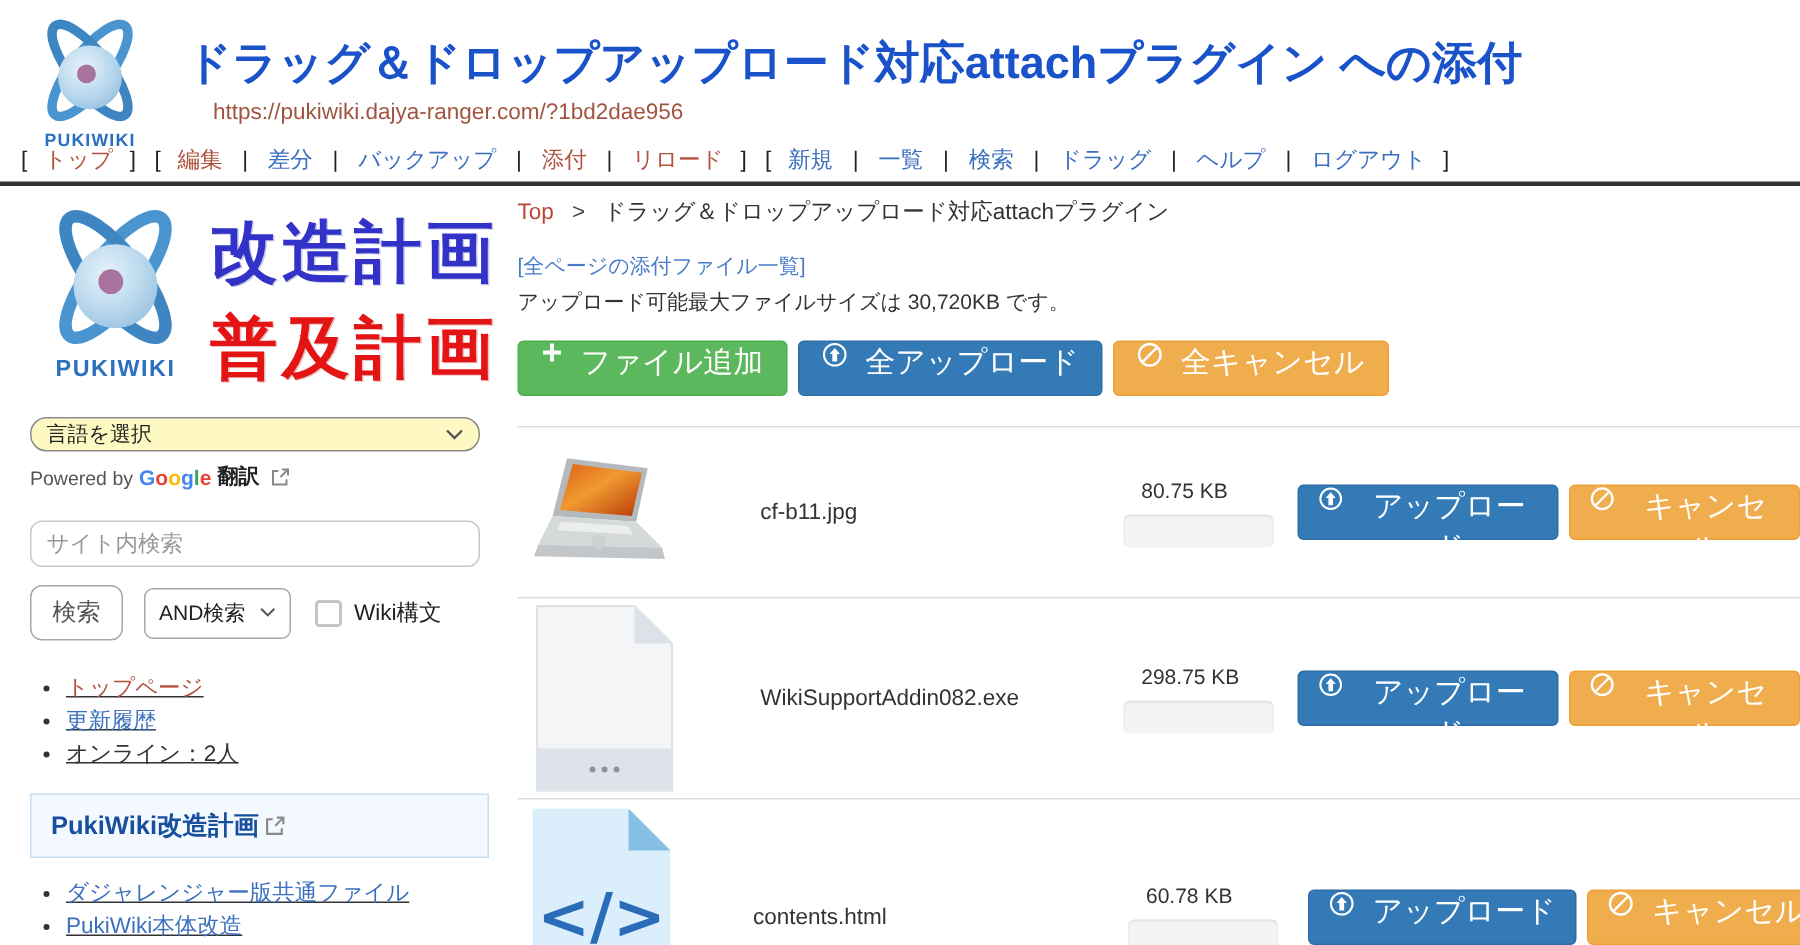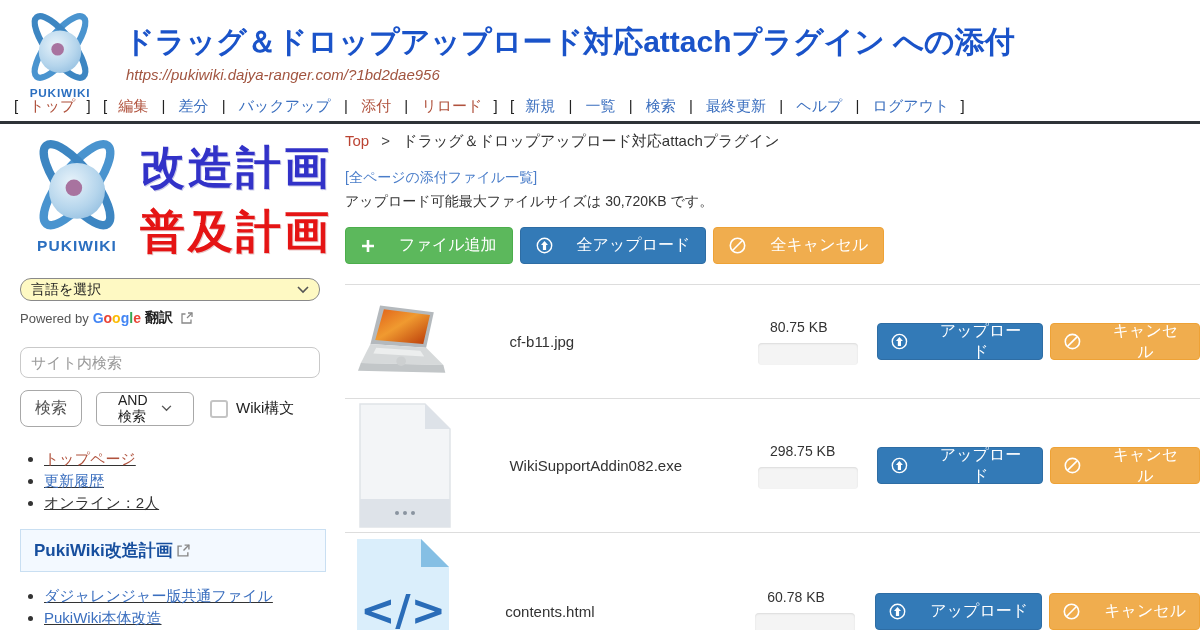--- a/index.html
+++ b/index.html
@@ -4,21 +4,21 @@
 <style>
   * { margin:0; padding:0; box-sizing:border-box; }
   html,body { width:1200px; height:630px; overflow:hidden; background:#fff;
     font-family:"Liberation Sans","DejaVu Sans",sans-serif; color:#333; }
 
   
   .header { position:relative; height:124px; background:#fff; border-bottom:3px solid #2e3338; }
   .logo-main { position:absolute; left:16px; top:6px; width:88px; height:96px; }
   .page-title { position:absolute; left:124px; top:22px; font-size:30px; font-weight:bold;
     color:#1a53c9; letter-spacing:0; white-space:nowrap; }
-  .page-url { position:absolute; left:126px; top:66px; font-size:15px; color:#a1543f; text-decoration:none;font-style:italic; }
+  .page-url { position:absolute; left:142px; top:66px; font-size:15px; color:#a1543f; text-decoration:none; }
   .topnav { position:absolute; left:10px; top:97px; font-size:15px; color:#222; white-space:nowrap; }
   .topnav span { margin:0 3px; }
   .topnav .brk { color:#222; margin:0 4px; }
   .topnav .sep { color:#222; margin:0 6px; }
   .nav-link { text-decoration:none; cursor:pointer; }
   .nav-blue { color:#3b6fbf; }
   .nav-red { color:#b0523d; }
 
   
   .layout { position:relative; width:1200px; height:503px; }
@@ -42,21 +42,21 @@
   .g-blue{color:#4285F4;} .g-red{color:#EA4335;} .g-yellow{color:#FBBC05;} .g-green{color:#34A853;}
   .trans-label { font-size:14px; color:#222; font-weight:600; }
 
   .site-search { margin-top:20px; width:300px; height:31px; border:1px solid #c9c9c9; border-radius:8px;
     padding:0 10px; font-size:15px; color:#333; outline:none; font-family:inherit; }
   .site-search::placeholder { color:#999; }
   .search-row { margin-top:12px; display:flex; align-items:center; }
   .search-btn { width:62px; height:37px; background:#fff; border:1px solid #a8a8a8; border-radius:8px;
     font-size:16px; color:#555; cursor:pointer; font-family:inherit; }
   .mode-select { margin-left:14px; width:98px; height:34px; border:1px solid #a8a8a8; border-radius:6px;
-    display:flex; align-items:center; padding:0 21px; font-size:14px; color:#222; cursor:pointer; }
+    display:flex; align-items:center; padding:0 9px; font-size:14px; color:#222; cursor:pointer; }
   .mode-select .grow { flex:1; }
   .checkbox { margin-left:16px; width:18px; height:18px; border:2px solid #c4c4c4; border-radius:3px; background:#fff; cursor:pointer; }
   .check-label { margin-left:8px; font-size:15px; color:#222; }
 
   .side-list { margin-top:22px; padding-left:24px; list-style:disc; font-size:15px; line-height:20px; color:#333; }
   .side-list li { margin-bottom:2px;text-decoration:underline; }
   .side-list a { text-decoration:none; cursor:pointer; }
   .lnk-blue { color:#3b6fbf; }
   .lnk-red  { color:#b0523d; }
   .lnk-text { color:#333; }
@@ -69,22 +69,22 @@
 
   
   .breadcrumb { margin-top:8px; font-size:15px; }
   .crumb-home { color:#bb4433; text-decoration:none; cursor:pointer; }
   .crumb-sep { color:#444; margin:0 8px; }
   .crumb-current { color:#333; }
   .attach-link { display:inline-block; margin-top:18px; font-size:14px; color:#4a7dc9; text-decoration:none; cursor:pointer; }
   .max-size { margin-top:6px; font-size:14px; color:#333; }
 
   .toolbar { margin-top:16px; display:flex; gap:7px; }
-  .btn { display:flex; align-items:center; gap:24px; height:37px; border-radius:4px; color:#fff;
-    font-size:16px; padding:0 15px; border:1px solid transparent; cursor:pointer; font-family:inherit; }
+  .btn { display:flex; gap:12px; height:37px; border-radius:4px; color:#fff;
+    font-size:20px; padding:0 15px; border:1px solid transparent; cursor:pointer; font-family:inherit; }
   .btn-green  { background:#5cb85c; border-color:#4cae4c; }
   .btn-blue   { background:#337ab7; border-color:#2e6da4; }
   .btn-orange { background:#f0ad4e; border-color:#eea236; }
 
   .file-rows { margin-top:20px; }
   .file-row { display:flex; align-items:center; border-top:1px solid #ddd; padding-left:10px; }
   .row-1 { height:114px; } .row-2 { height:134px; } .row-3 { height:130px; }
   .cell-thumb { width:100px; display:flex; justify-content:center; align-items:center; }
   .cell-name { margin-left:55px; width:250px; font-size:15px; color:#333; }
   .cell-size { width:110px; }
@@ -133,21 +133,21 @@
     <span class="sep">|</span>
     <span class="nav-link nav-red">リロード</span>
     <span class="brk">]</span>
     <span class="brk">[</span>
     <span class="nav-link nav-blue">新規</span>
     <span class="sep">|</span>
     <span class="nav-link nav-blue">一覧</span>
     <span class="sep">|</span>
     <span class="nav-link nav-blue">検索</span>
     <span class="sep">|</span>
-    <span class="nav-link nav-blue">最終更新</span>
+    <span class="nav-link nav-blue">ドラッグ</span>
     <span class="sep">|</span>
     <span class="nav-link nav-blue">ヘルプ</span>
     <span class="sep">|</span>
     <span class="nav-link nav-blue">ログアウト</span>
     <span class="brk">]</span>
   </div>
 </div>
 
 <div class="layout">
 

